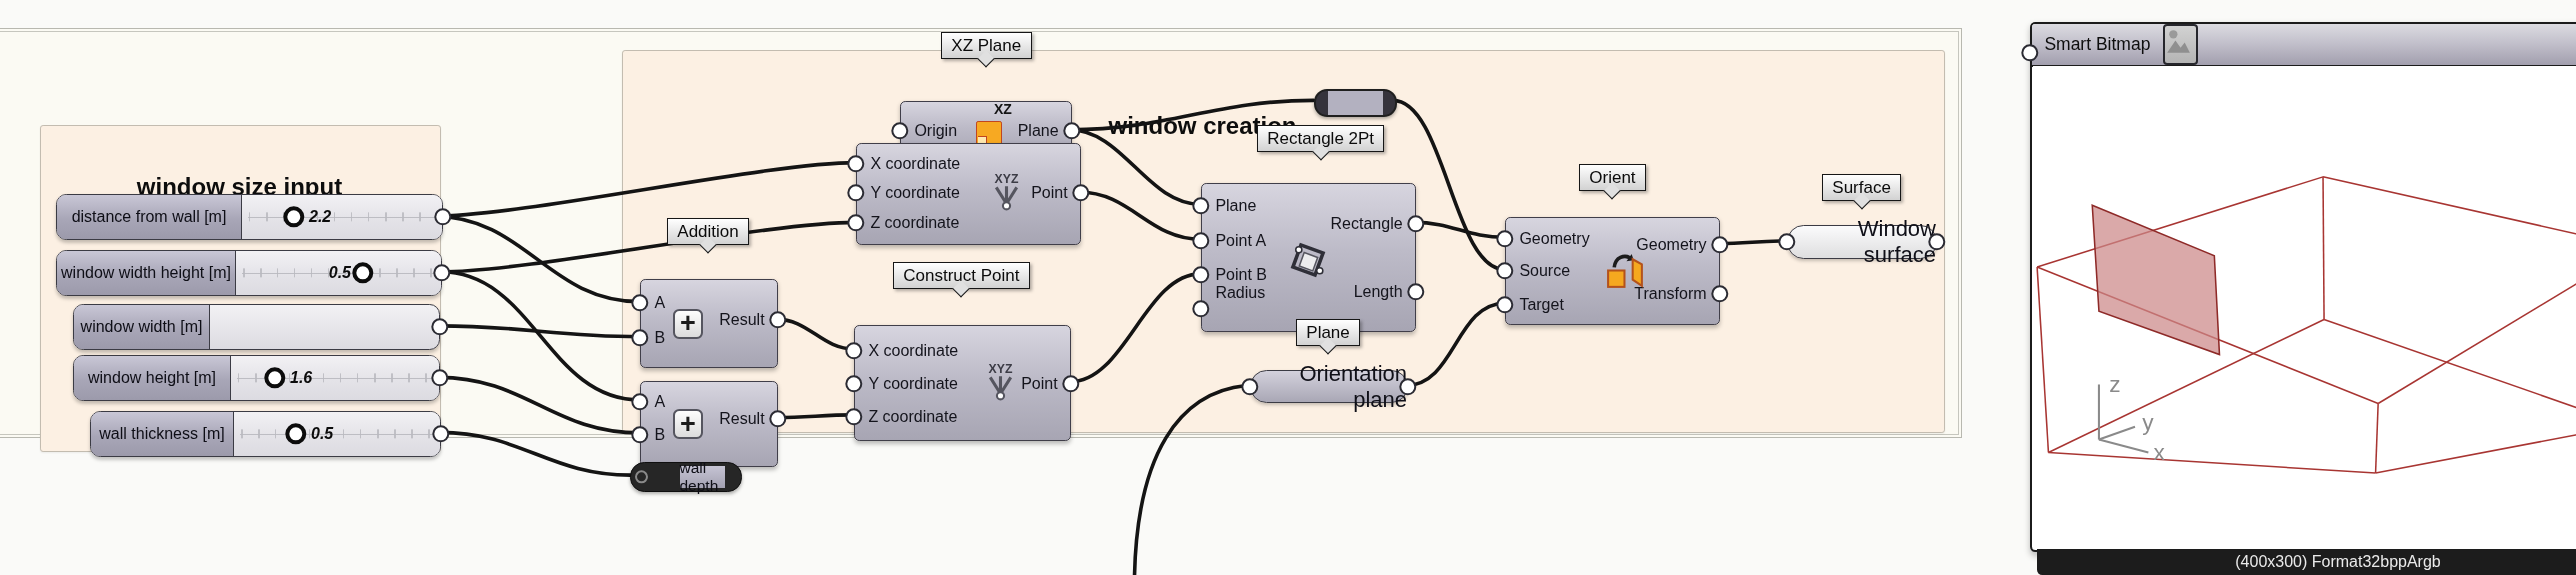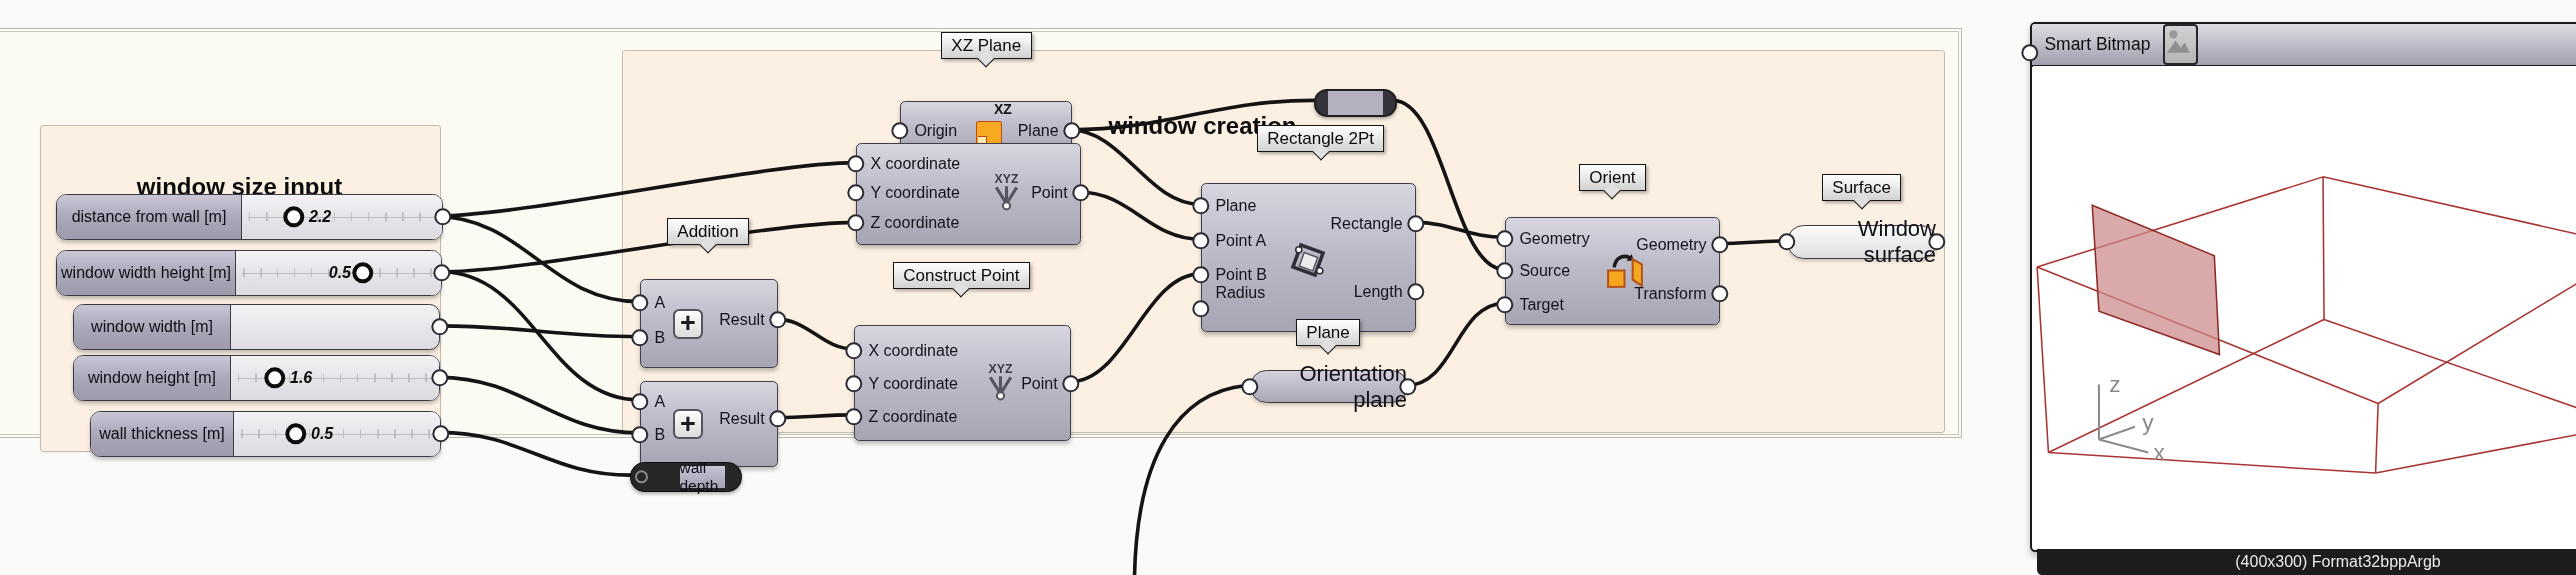--- a/index.html
+++ b/index.html
@@ -193,21 +193,21 @@
   <div class="sl-track">
     <div class="tickline"></div>
     <div class="ticks"></div>
     <div class="knob" style="left:127px"></div>
     <span class="sl-value" style="right:90px">0.5</span>
   </div>
   <span class="port out" style="top:22px"></span>
 </div>
 
 <div class="slider" style="left:73px;top:304px;width:365px">
-  <div class="sl-label" style="width:157px">
+  <div class="sl-label" style="width:136px">
       <span>window width [m]</span>
     </div>
   <span class="port out" style="top:22px"></span>
 </div>
 
 <div class="slider" style="left:73px;top:355px;width:365px">
   <div class="sl-label" style="width:157px">
       <span>window height [m]</span>
     </div>
   <div class="sl-track">

